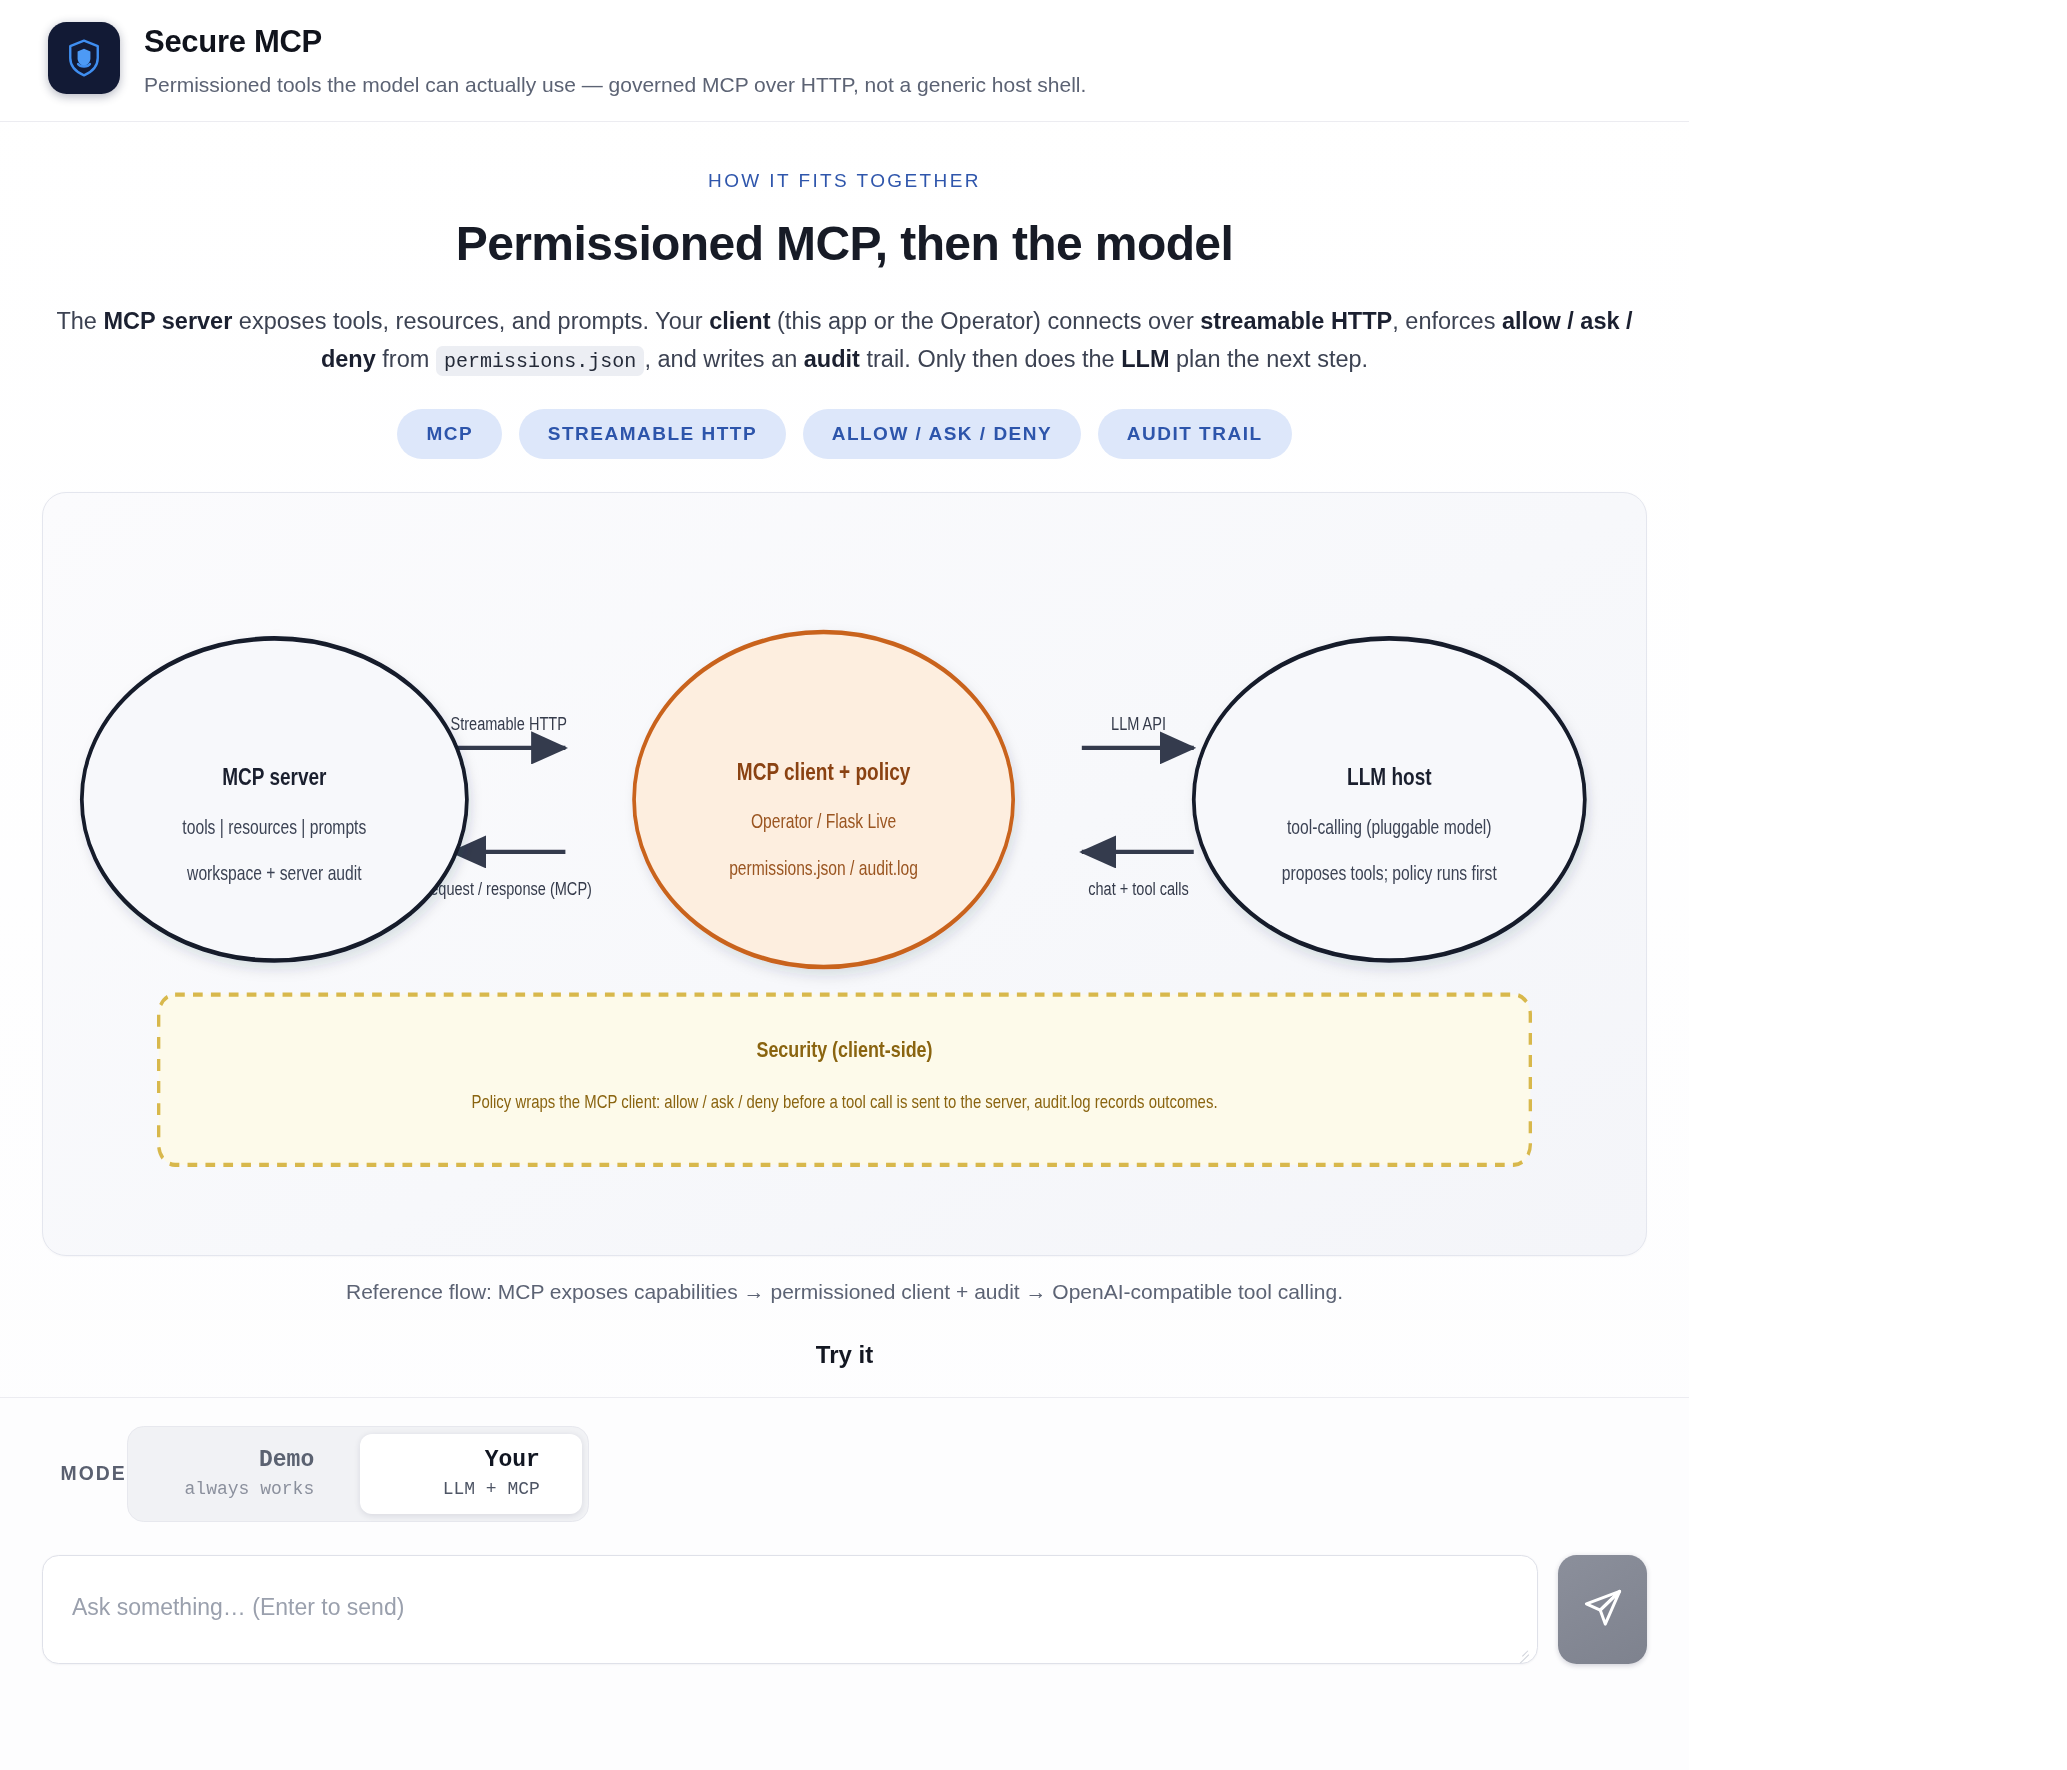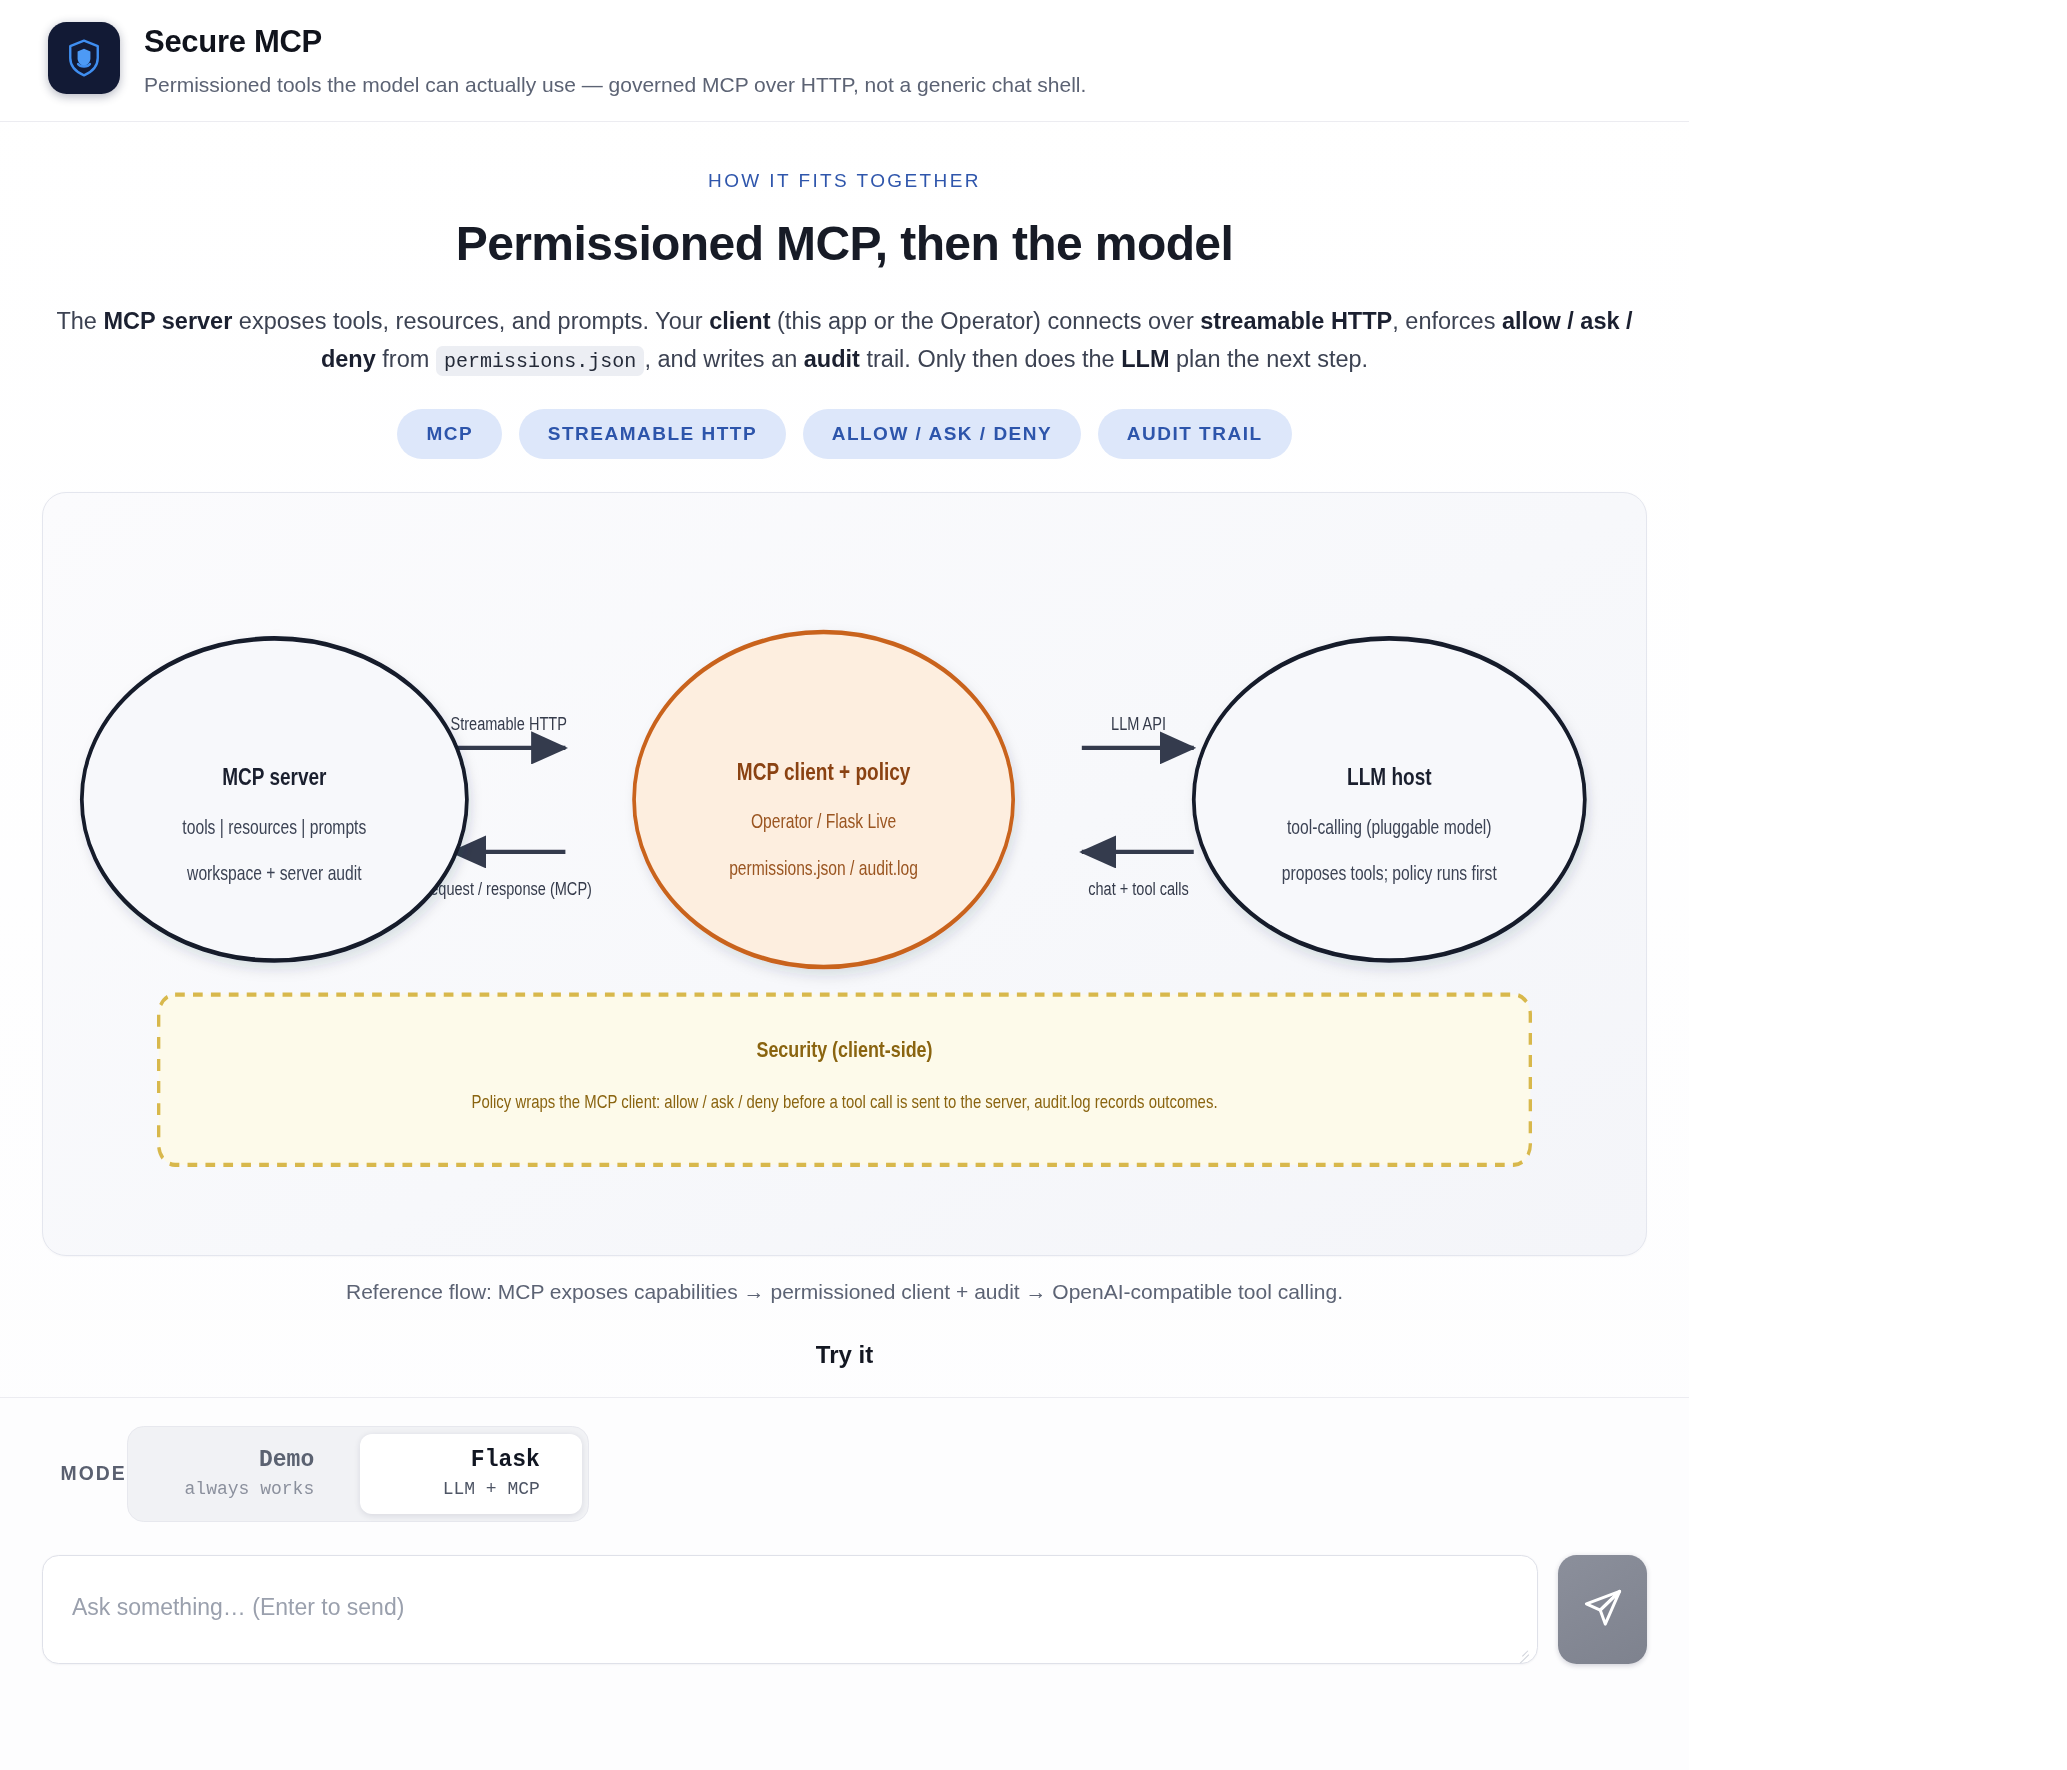--- a/index.html
+++ b/index.html
@@ -242,21 +242,21 @@
   <div class="appbar">
     <div class="app-logo">
       <svg width="44" height="44" viewBox="0 0 48 48" aria-hidden="true">
         <path d="M24 5 L39 11 V24 C39 33 32 39.5 24 43 C16 39.5 9 33 9 24 V11 Z" fill="none" stroke="#3f8ef0" stroke-width="2.6" stroke-linejoin="round"></path>
         <path d="M24 14 L31 17 V24.5 C31 28.5 27.8 31.6 24 33 C20.2 31.6 17 28.5 17 24.5 V17 Z" fill="#4d9af5"></path>
         <path d="M17.5 30.5 C20 34.2 28 34.2 30.5 30.5" fill="none" stroke="#3f8ef0" stroke-width="2.6" stroke-linecap="round"></path>
       </svg>
     </div>
     <div class="app-head-text">
       <div class="app-title">Secure MCP</div>
-      <div class="app-sub">Permissioned tools the model can actually use — governed MCP over HTTP, not a generic chat shell.</div>
+      <div class="app-sub">Permissioned tools the model can actually use — governed MCP over HTTP, not a generic host shell.</div>
     </div>
   </div>
 
   <div class="hero">
     <div class="eyebrow">HOW IT FITS TOGETHER</div>
     <div class="hero-title">Permissioned MCP, then the model</div>
 
     <p class="hero-para">
       <span>The </span><b>MCP server</b><span> exposes tools, resources, and prompts. Your </span><b>client</b><span> (this app or the Operator) connects over </span><b>streamable HTTP</b><span>, enforces </span><b>allow / ask / deny</b><span> from </span><span class="codechip">permissions.json</span><span>, and writes an </span><b>audit</b><span> trail. Only then does the </span><b>LLM</b><span> plan the next step.</span>
     </p>
@@ -333,21 +333,21 @@
   <div class="composer">
 
     <div class="mode-row">
       <span class="mode-label">MODE</span>
       <div class="segmented">
         <div class="seg">
           <div class="seg-main">Demo</div>
           <div class="seg-sub">always works</div>
         </div>
         <div class="seg active">
-          <div class="seg-main">Flask</div>
+          <div class="seg-main">Your</div>
           <div class="seg-sub">LLM + MCP</div>
         </div>
       </div>
     </div>
 
     <div class="input-row">
       <div class="textarea-wrap">
         <div class="ta-text">Ask something… (Enter to send)</div>
         <div class="resize-grip">
           <i style="width:14px; top:12px;"></i>

